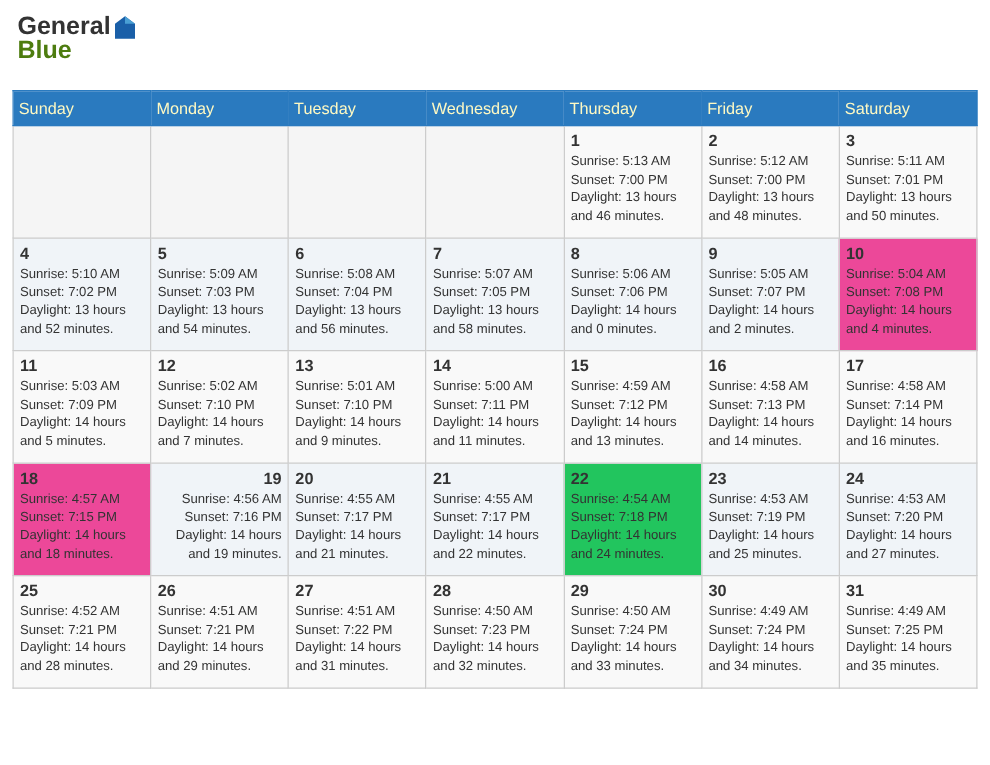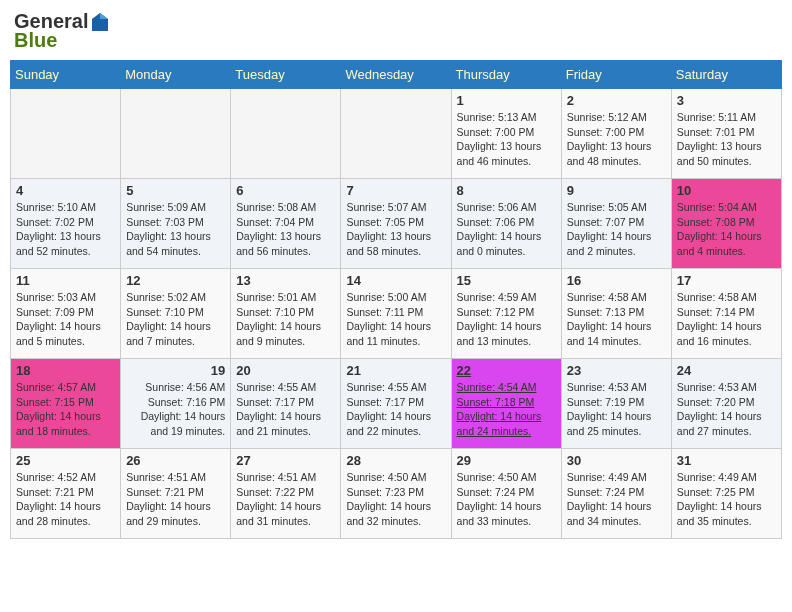--- a/index.html
+++ b/index.html
@@ -7,21 +7,21 @@
       font-family: Arial, sans-serif;
       background: #fff;
       width: 792px;
       min-height: 612px;
       padding: 10px;
     }
     .header {
       display: flex;
       justify-content: space-between;
       align-items: flex-end;
-      margin-bottom: 8px;
+      margin-bottom: 20px;
       padding: 0 4px;
     }
     .logo {
       display: flex;
       align-items: center;
     }
     .logo-general { color: #333; }
     .title-block {
       text-align: right;
     }
@@ -264,21 +264,21 @@
 Daylight: 14 hours
 and 21 minutes.</div>
         </td>
         <td style="background: rgb(240, 244, 248);">
           <div class="day-number">21</div>
           <div class="day-info">Sunrise: 4:55 AM
 Sunset: 7:17 PM
 Daylight: 14 hours
 and 22 minutes.</div>
         </td>
-        <td style="background: #d946ef; text-decoration: underline;">
+        <td style="background: #22c55e;">
           <div class="day-number">22</div>
           <div class="day-info">Sunrise: 4:54 AM
 Sunset: 7:18 PM
 Daylight: 14 hours
 and 24 minutes.</div>
         </td>
         <td style="background: rgb(240, 244, 248);">
           <div class="day-number">23</div>
           <div class="day-info">Sunrise: 4:53 AM
 Sunset: 7:19 PM

